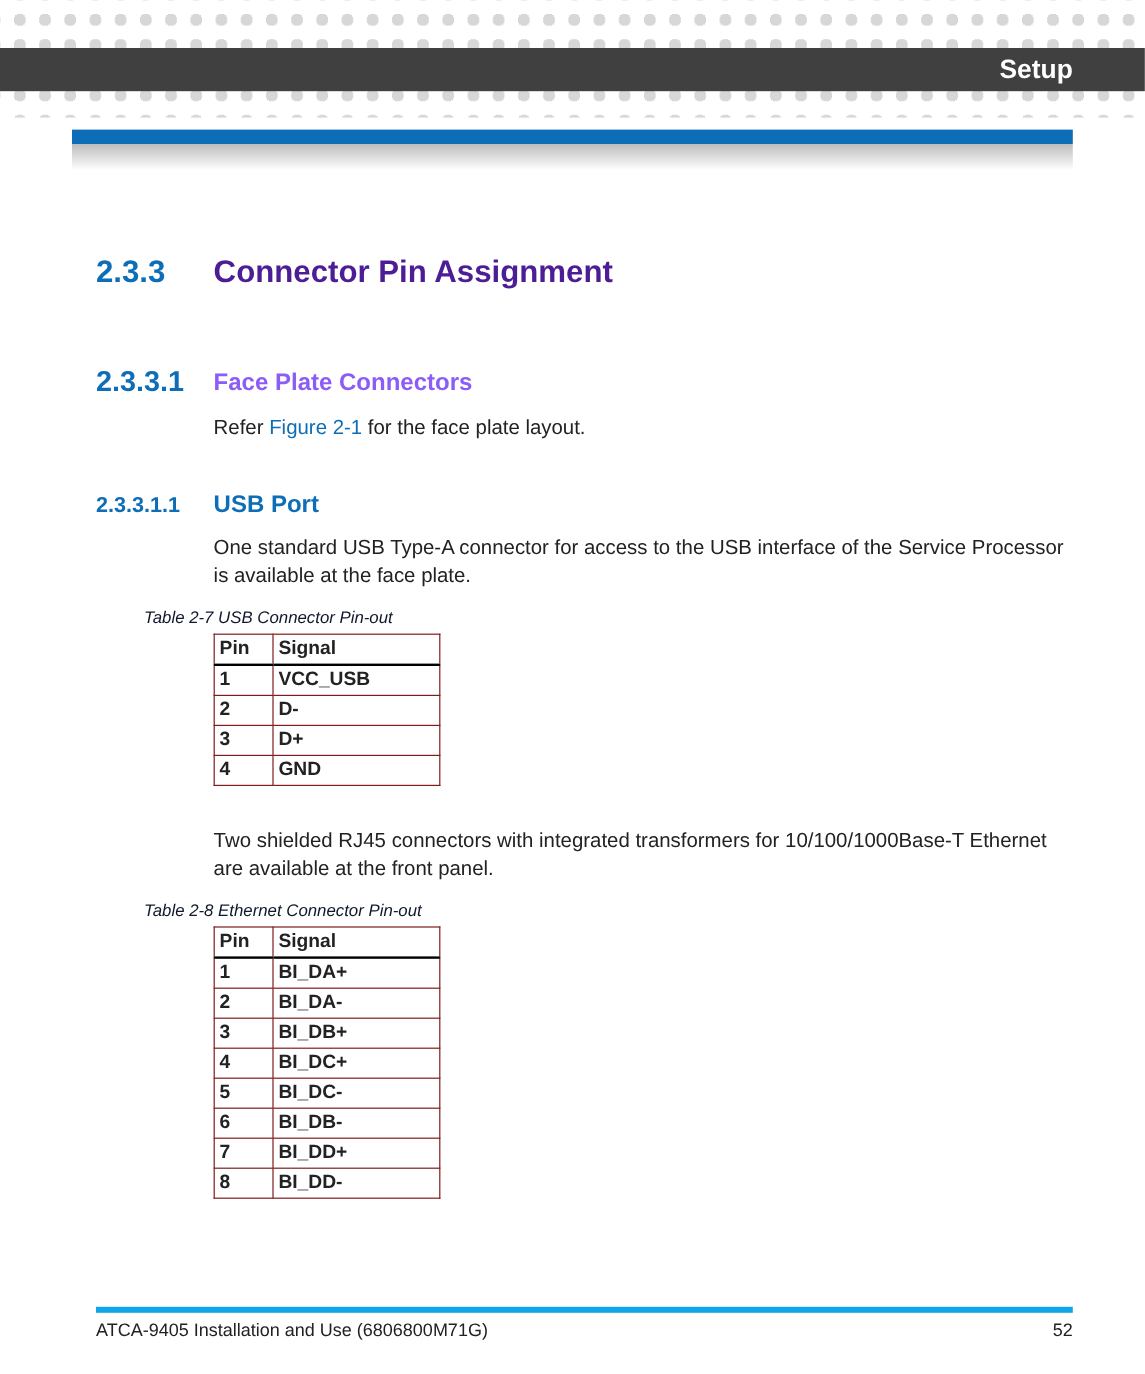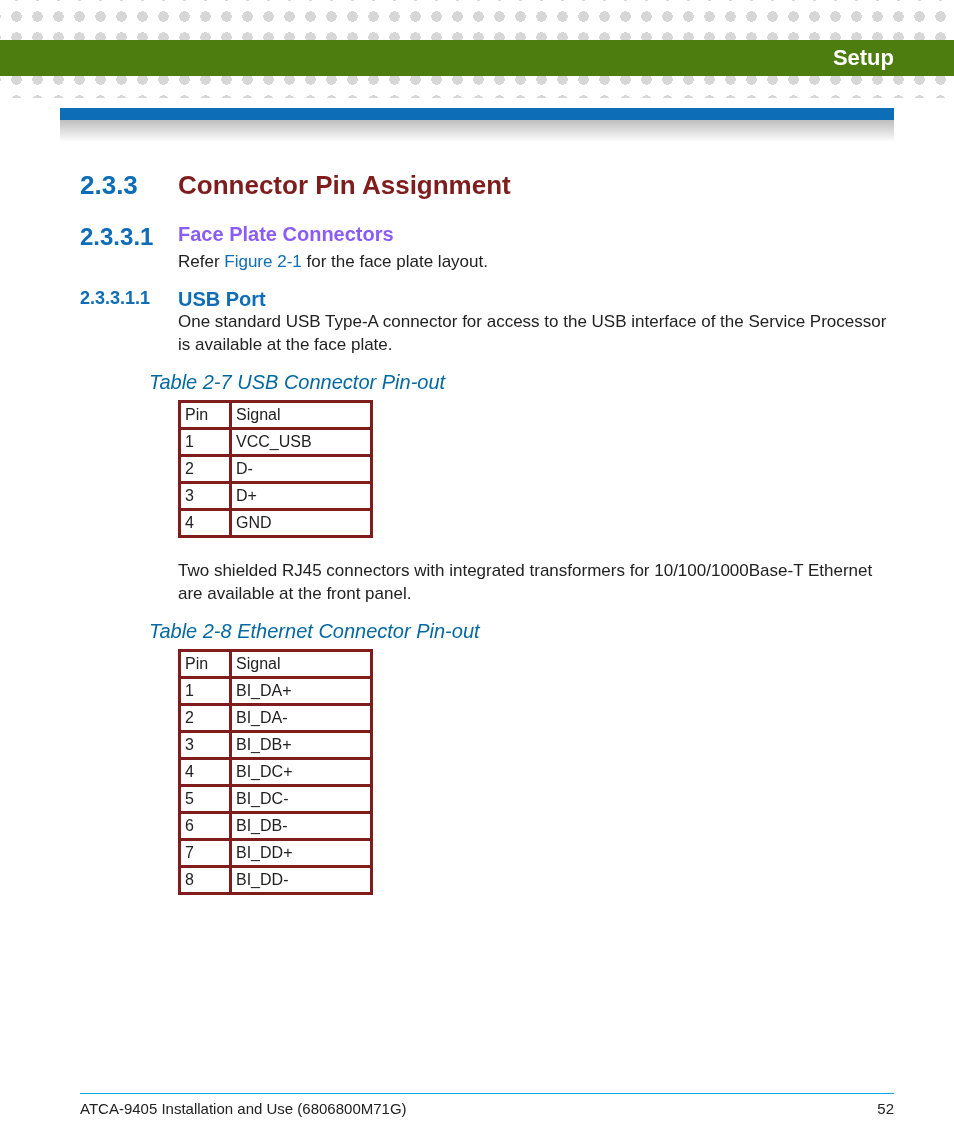--- a/index.html
+++ b/index.html
@@ -23,21 +23,21 @@
     background-size: 21px 21px;
     background-position: 6px 6px;
     z-index: 0;
   }
   .header-bar {
     position: absolute;
     top: 40px;
     left: 0;
     right: 0;
     height: 36px;
-    background: #4d7c0f;
+    background: #404040;
     z-index: 1;
     text-align: right;
     padding-right: 60px;
     box-sizing: border-box;
   }
   .header-bar span {
     color: #fff;
     font-weight: 700;
     font-size: 22px;
     line-height: 36px;
@@ -59,73 +59,73 @@
     margin: 0 60px 0 60px;
     background: linear-gradient(to bottom, #bdbdbd, #ffffff);
   }
   .page {
     position: absolute;
     top: 170px;
     left: 80px;
     right: 60px;
     bottom: 70px;
   }
-  .row { display: flex; align-items: flex-start; }
+  .row { display: flex; align-items: center; margin-top: 41px; }
   .num-col {
     width: 98px;
     flex: 0 0 98px;
     color: #0d6db6;
     font-weight: 700;
   }
   .h1-row .num-col { font-size: 26px; }
-  .h1-row .title   { font-size: 26px; color: #7f1d1d; font-weight: 700; }
+  .h1-row .title   { font-size: 26px; color: #4c1d95; font-weight: 700; }
   .h2-row .num-col { font-size: 24px; }
   .h2-row .title   { font-size: 20px; color: #8b5cf6; font-weight: 700; }
   .h3-row .num-col { font-size: 18px; }
   .h3-row .title   { font-size: 20px; color: #0d6db6; font-weight: 700; }
   .body-text {
     margin-left: 98px;
     font-size: 17px;
     line-height: 1.35;
     color: #222;
-    margin-top: 0;
+    margin-top: 13px;
     margin-bottom: 14px;
   }
   .link { color: #0d6db6; }
   .table-caption {
-    margin-left: 69px;
-    color: #0369a1;
+    margin-left: 40px;
+    color: #0f172a;
     font-style: italic;
-    font-size: 20px;
+    font-size: 14px;
     margin-top: 10px;
     margin-bottom: 6px;
   }
   table.pinout {
     margin-left: 98px;
     border-collapse: collapse;
     font-size: 16px;
   }
   table.pinout th, table.pinout td {
-    border: 3px solid #7f1d1d;
+    border: 1px solid #7f1d1d;
     padding: 3px 4px;
     text-align: left;
-    font-weight: 400;
+    font-weight: 700;
   }
   table.pinout thead th {
     border-bottom: 2.5px solid #000;
   }
   table.pinout .col-pin { width: 40px; }
   table.pinout .col-sig { width: 130px; }
   .spacer-lg { height: 22px; }
   .footer {
     position: absolute;
     left: 80px;
     right: 60px;
     bottom: 28px;
-    border-top: 1px solid #0ea5e9;
+    border-top: 5px solid #0ea5e9;
     padding-top: 6px;
     display: flex;
     justify-content: space-between;
     font-size: 15px;
     color: #222;
   }
 </style>
 </head>
 <body>
 

